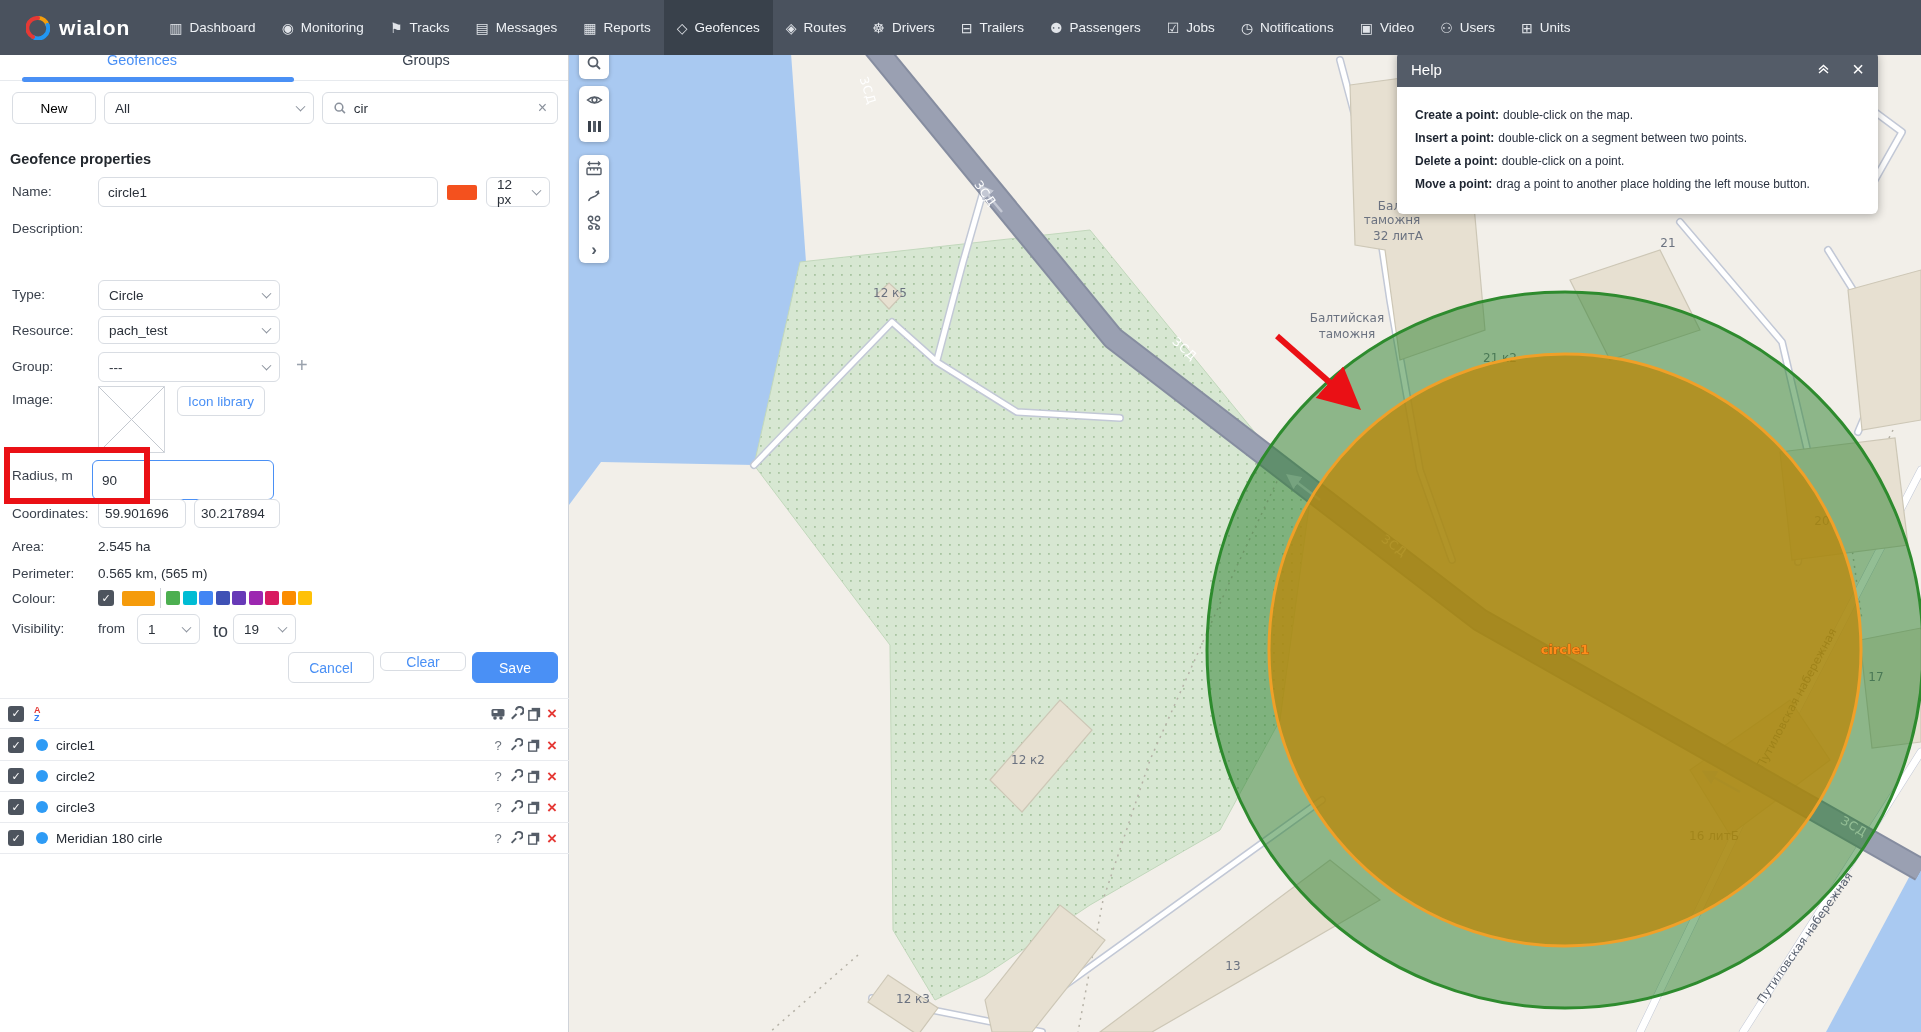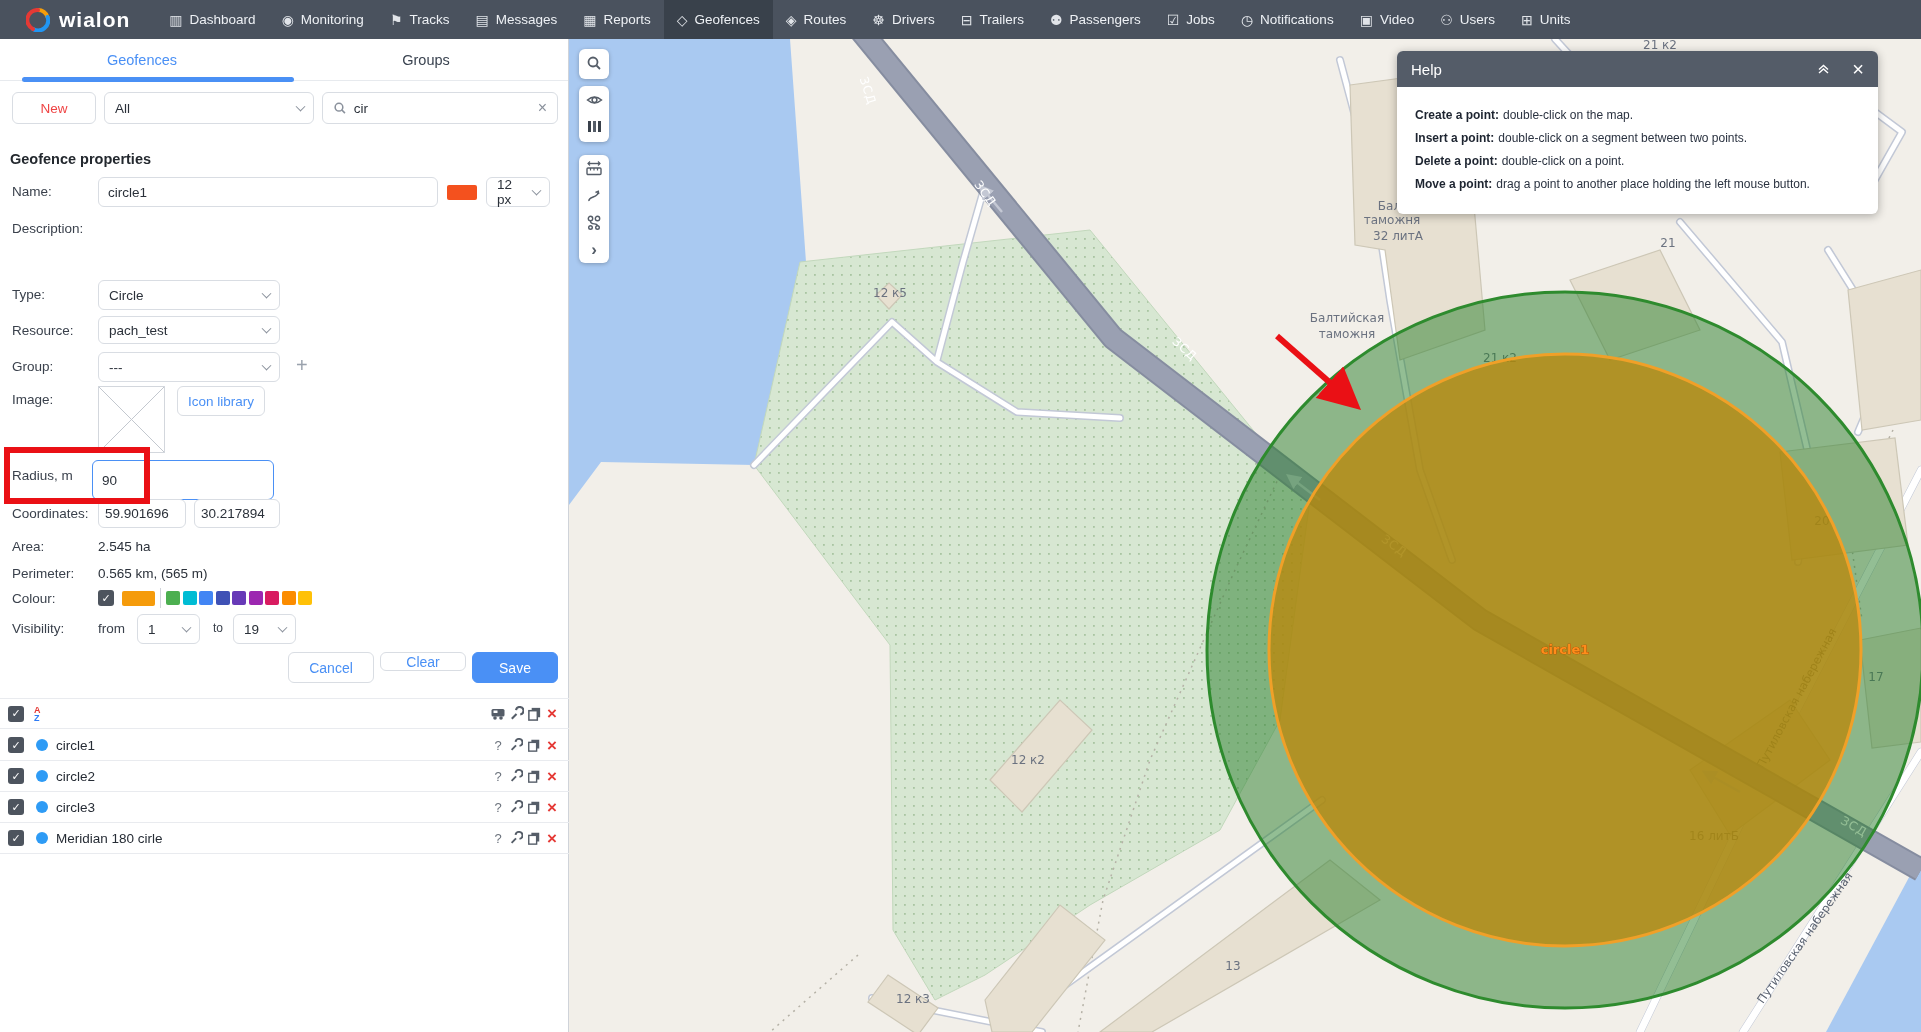--- a/index.html
+++ b/index.html
@@ -1,21 +1,21 @@
 <!DOCTYPE html>
 <html><head>
 <meta charset="utf-8">
 <style>
   * { margin:0; padding:0; box-sizing:border-box; }
   html,body { width:1921px; height:1032px; overflow:hidden; background:#fff;
               font-family:"Liberation Sans", sans-serif; }
   #app { position:relative; width:1921px; height:1032px; }
 
   
-  .navbar { position:absolute; left:0; top:0; width:1921px; height:39px;
+  .navbar { position:absolute; left:0; top:0; width:1921px; height:55px;
             background:#4a525e; display:flex; align-items:stretch; z-index:50; }
   .logo { display:flex; align-items:center; gap:9px; padding:0 26px 0 26px; }
   .logo-text { color:#fff; font-size:21px; letter-spacing:1px; font-weight:bold; }
   .nav-item { display:flex; align-items:center; gap:7px; padding:0 13px;
               color:#eef1f5; font-size:13.5px; cursor:pointer; white-space:nowrap; }
   .nav-item.active { background:#39414b; }
   .nav-ico { font-size:14px; opacity:.92; }
 
   
   .sidebar { position:absolute; left:0; top:39px; width:569px; height:993px;
@@ -349,21 +349,21 @@
     <div class="tabs">
       <div class="tab active">
         <span>Geofences</span>
         <span class="underline"></span>
       </div>
       <div class="tab">
         <span>Groups</span>
       </div>
     </div>
 
-    <div class="btn abs" style="left:12px; top:53px; width:84px; height:32px; color:#ef4444;">
+    <div class="btn abs" style="left:12px; top:53px; width:84px; height:32px; color:#000000;">
       <span>New</span>
     </div>
     <div class="select abs" style="left:104px; top:53px; width:210px; height:32px;">
       <span>All</span>
       <span class="chev"></span>
     </div>
     <div class="abs" style="left:322px; top:53px; width:236px; height:32px; border:1px solid #d9dde3; border-radius:6px; display:flex; align-items:center; padding:0 10px; gap:7px;">
       <svg width="14" height="14" viewBox="0 0 16 16">
           <circle cx="7" cy="7" r="4.5" fill="none" stroke="#8a919c" stroke-width="1.8"></circle>
           <line x1="10.5" y1="10.5" x2="14" y2="14" stroke="#8a919c" stroke-width="1.8"></line>
@@ -441,21 +441,21 @@
       <span class="swatch-sq" style="background-color: rgb(251, 140, 0);"></span>
       <span class="swatch-sq" style="background-color: rgb(255, 193, 7);"></span>
     </div>
 
     <div class="frm-label" style="top:582px;">Visibility:</div>
     <div class="abs" style="left:98px; top:582px; font-size:13.5px; color:#3a414c;">from</div>
     <div class="select abs" style="left:137px; top:575px; width:63px; height:30px;">
       <span>1</span>
       <span class="chev"></span>
     </div>
-    <div class="abs" style="left:213px; top:582px; font-size:12px; color:#3a414c;">to</div>
+    <div class="abs" style="left:213px; top:582px; font-size:18px; color:#3a414c;">to</div>
     <div class="select abs" style="left:233px; top:575px; width:63px; height:30px;">
       <span>19</span>
       <span class="chev"></span>
     </div>
 
     <div class="btn action-btn abs" style="left:288px; top:613px; width:86px; height:31px;">
       <span>Cancel</span>
     </div>
     <div class="btn action-btn abs" style="left:380px; top:613px; width:86px; height:19px;">
       <span>Clear</span>

